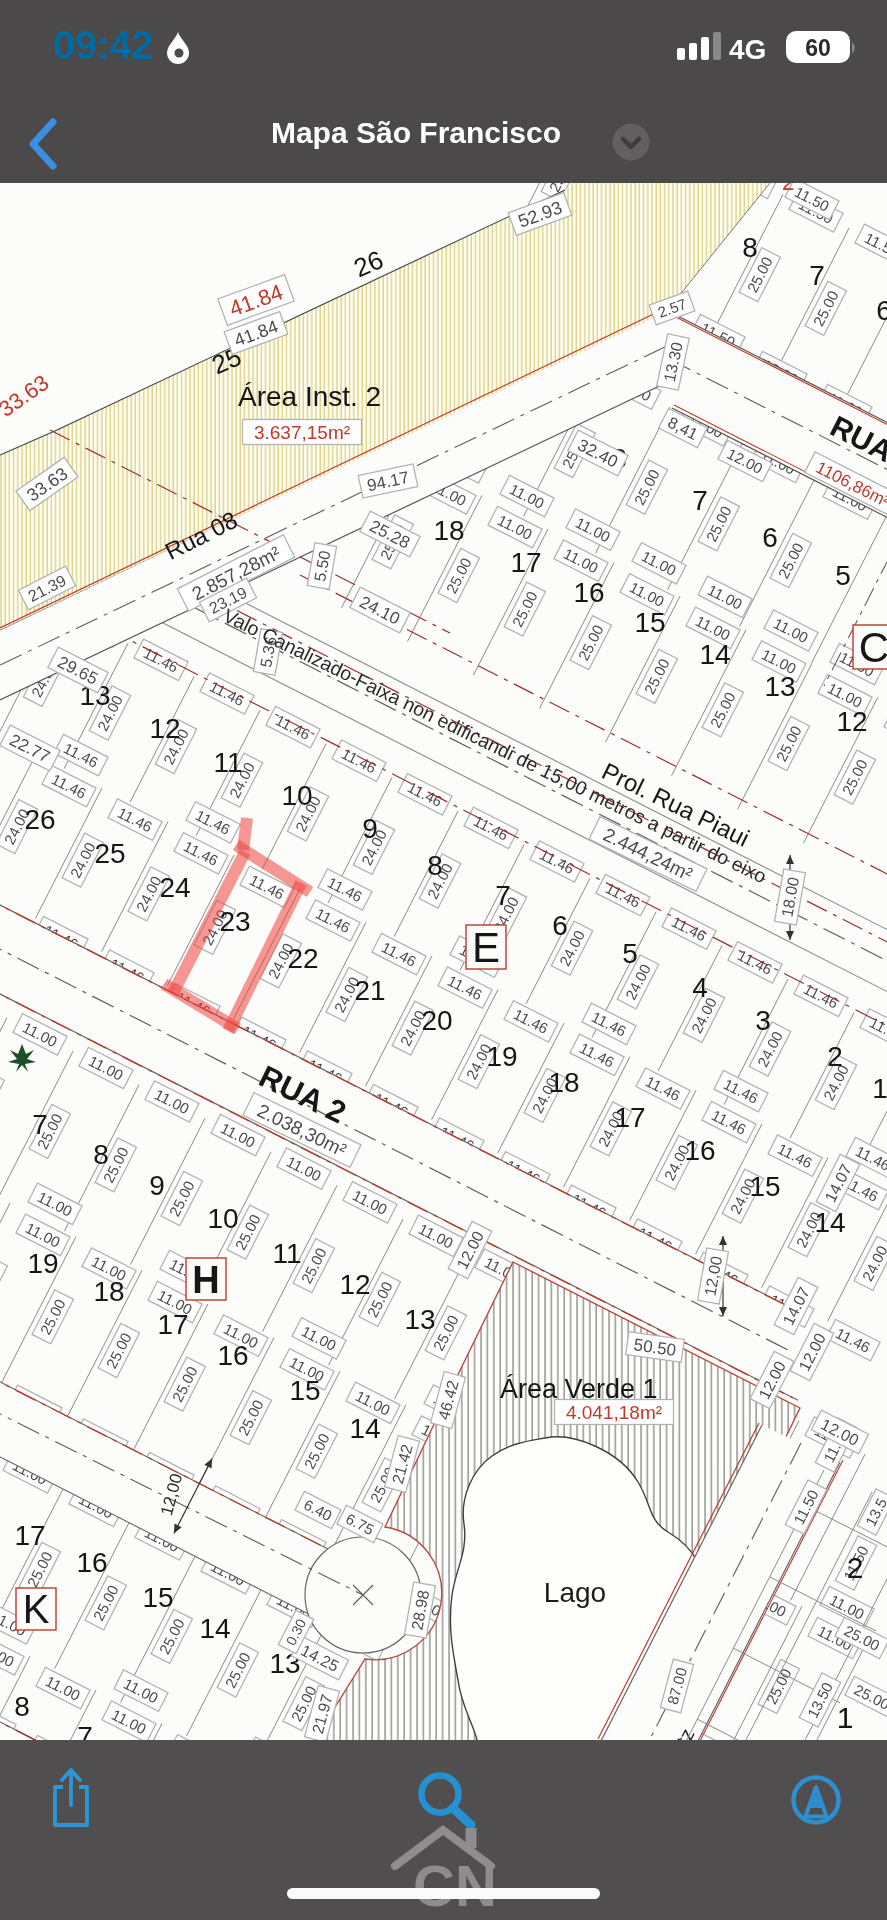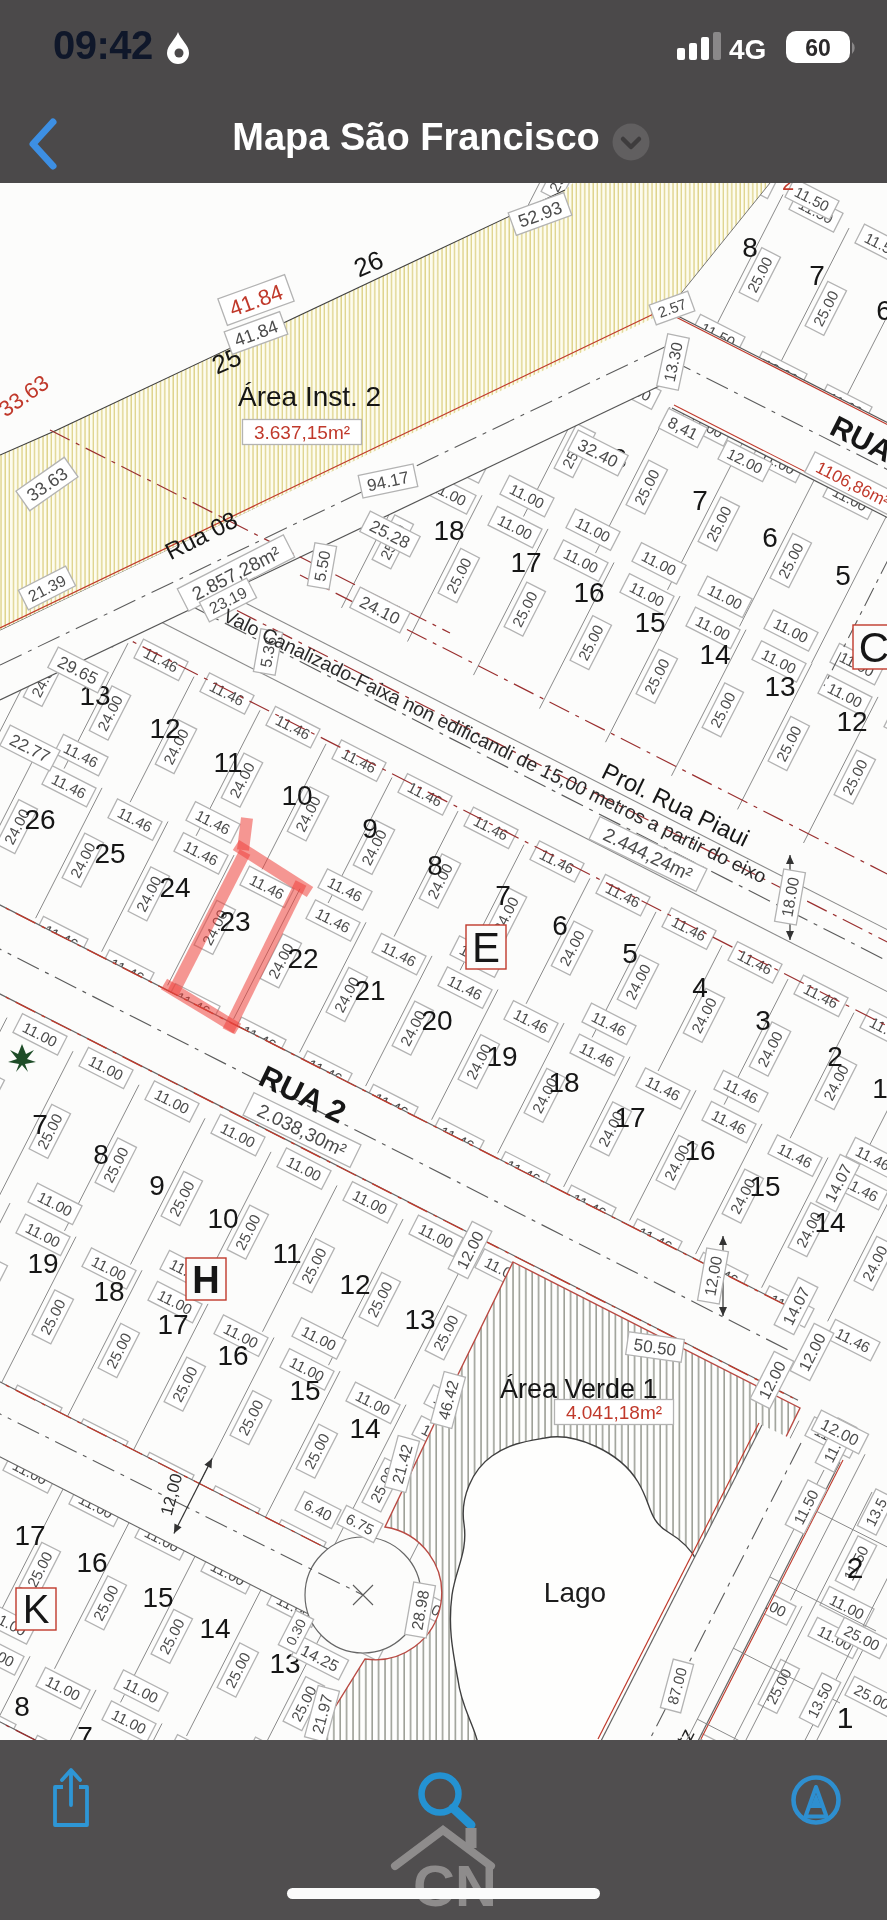--- a/index.html
+++ b/index.html
@@ -1,33 +1,33 @@
 <!DOCTYPE html>
 <html><head><meta charset="utf-8"><style>html,body{margin:0;padding:0;}body{width:887px;height:1920px;overflow:hidden;background:#fff;font-family:"Liberation Sans", sans-serif;position:relative;}.abs{position:absolute;}</style></head><body>
 <div class="abs" style="left:0;top:0;width:887px;height:96px;background:#4b494a;"></div>
-<div class="abs" style="left:53px;top:23px;color:#0f172a;font-size:40px;font-weight:bold;letter-spacing:-0.5px;">09:42</div>
+<div class="abs" style="left:53px;top:23px;color:#0369a1;font-size:40px;font-weight:bold;letter-spacing:-0.5px;">09:42</div>
 <svg class="abs" style="left:164px;top:31px;" width="28" height="34" viewBox="0 0 28 34">
     <path d="M14 1 C16 8 25 14 25 22 A11 11 0 0 1 3 22 C3 14 12 8 14 1 Z" fill="#fff"></path>
     <circle cx="15" cy="22" r="4.5" fill="#4b494a"></circle>
   </svg>
 <svg class="abs" style="left:676px;top:28px;" width="195" height="40" viewBox="0 0 195 40">
     <rect x="1" y="20" width="8" height="12" rx="2" fill="#fff"></rect>
     <rect x="13" y="15" width="8" height="17" rx="2" fill="#fff"></rect>
     <rect x="25" y="9" width="8" height="23" rx="2" fill="#fff"></rect>
     <rect x="37" y="4" width="8" height="28" rx="2" fill="#8a8889"></rect>
     <text x="53" y="31" font-size="28" font-weight="bold" fill="#fff" font-family="Liberation Sans, sans-serif">4G</text>
     <rect x="110" y="3" width="64" height="32" rx="10" fill="#fff"></rect>
     <text x="142" y="28" font-size="23" font-weight="bold" fill="#2c2a2b" text-anchor="middle" font-family="Liberation Sans, sans-serif">60</text>
     <path d="M176,14 a8,8 0 0 1 0,12 z" fill="#8a8889"></path>
   </svg>
 <div class="abs" style="left:0;top:96px;width:887px;height:87px;background:#4b494a;"></div>
 <svg class="abs" style="left:24px;top:116px;" width="38" height="56" viewBox="0 0 38 56">
     <path d="M29 6 L9 28 L29 50" stroke="#3d8fe3" stroke-width="7" fill="none" stroke-linecap="round" stroke-linejoin="round"></path>
   </svg>
-<div class="abs" style="left:0;top:116px;width:832px;text-align:center;color:#fff;font-size:38px;font-weight:bold;">Mapa São Francisco</div>
+<div class="abs" style="left:0;top:116px;width:832px;text-align:center;color:#fff;font-size:30px;font-weight:bold;">Mapa São Francisco</div>
 <svg class="abs" style="left:611px;top:122px;" width="40" height="40" viewBox="0 0 40 40">
     <circle cx="20" cy="20" r="18.5" fill="#615f60"></circle>
     <path d="M12 17 L20 25 L28 17" stroke="#3e3c3d" stroke-width="4.5" fill="none" stroke-linecap="round" stroke-linejoin="round"></path>
   </svg>
 <div class="abs" style="left:0;top:183px;"><svg width="887" height="1557" viewBox="0 183 887 1557" font-family="Liberation Sans, sans-serif">
       <rect x="0" y="183" width="887" height="1557" fill="#fcfcfb"></rect>
       <defs>
         <pattern id="yh" width="4.2" height="8" patternUnits="userSpaceOnUse">
           <rect width="4.2" height="8" fill="#fdfcee"></rect>
           <line x1="1" y1="0" x2="1" y2="8" stroke="#dccf82" stroke-width="1.25"></line>

